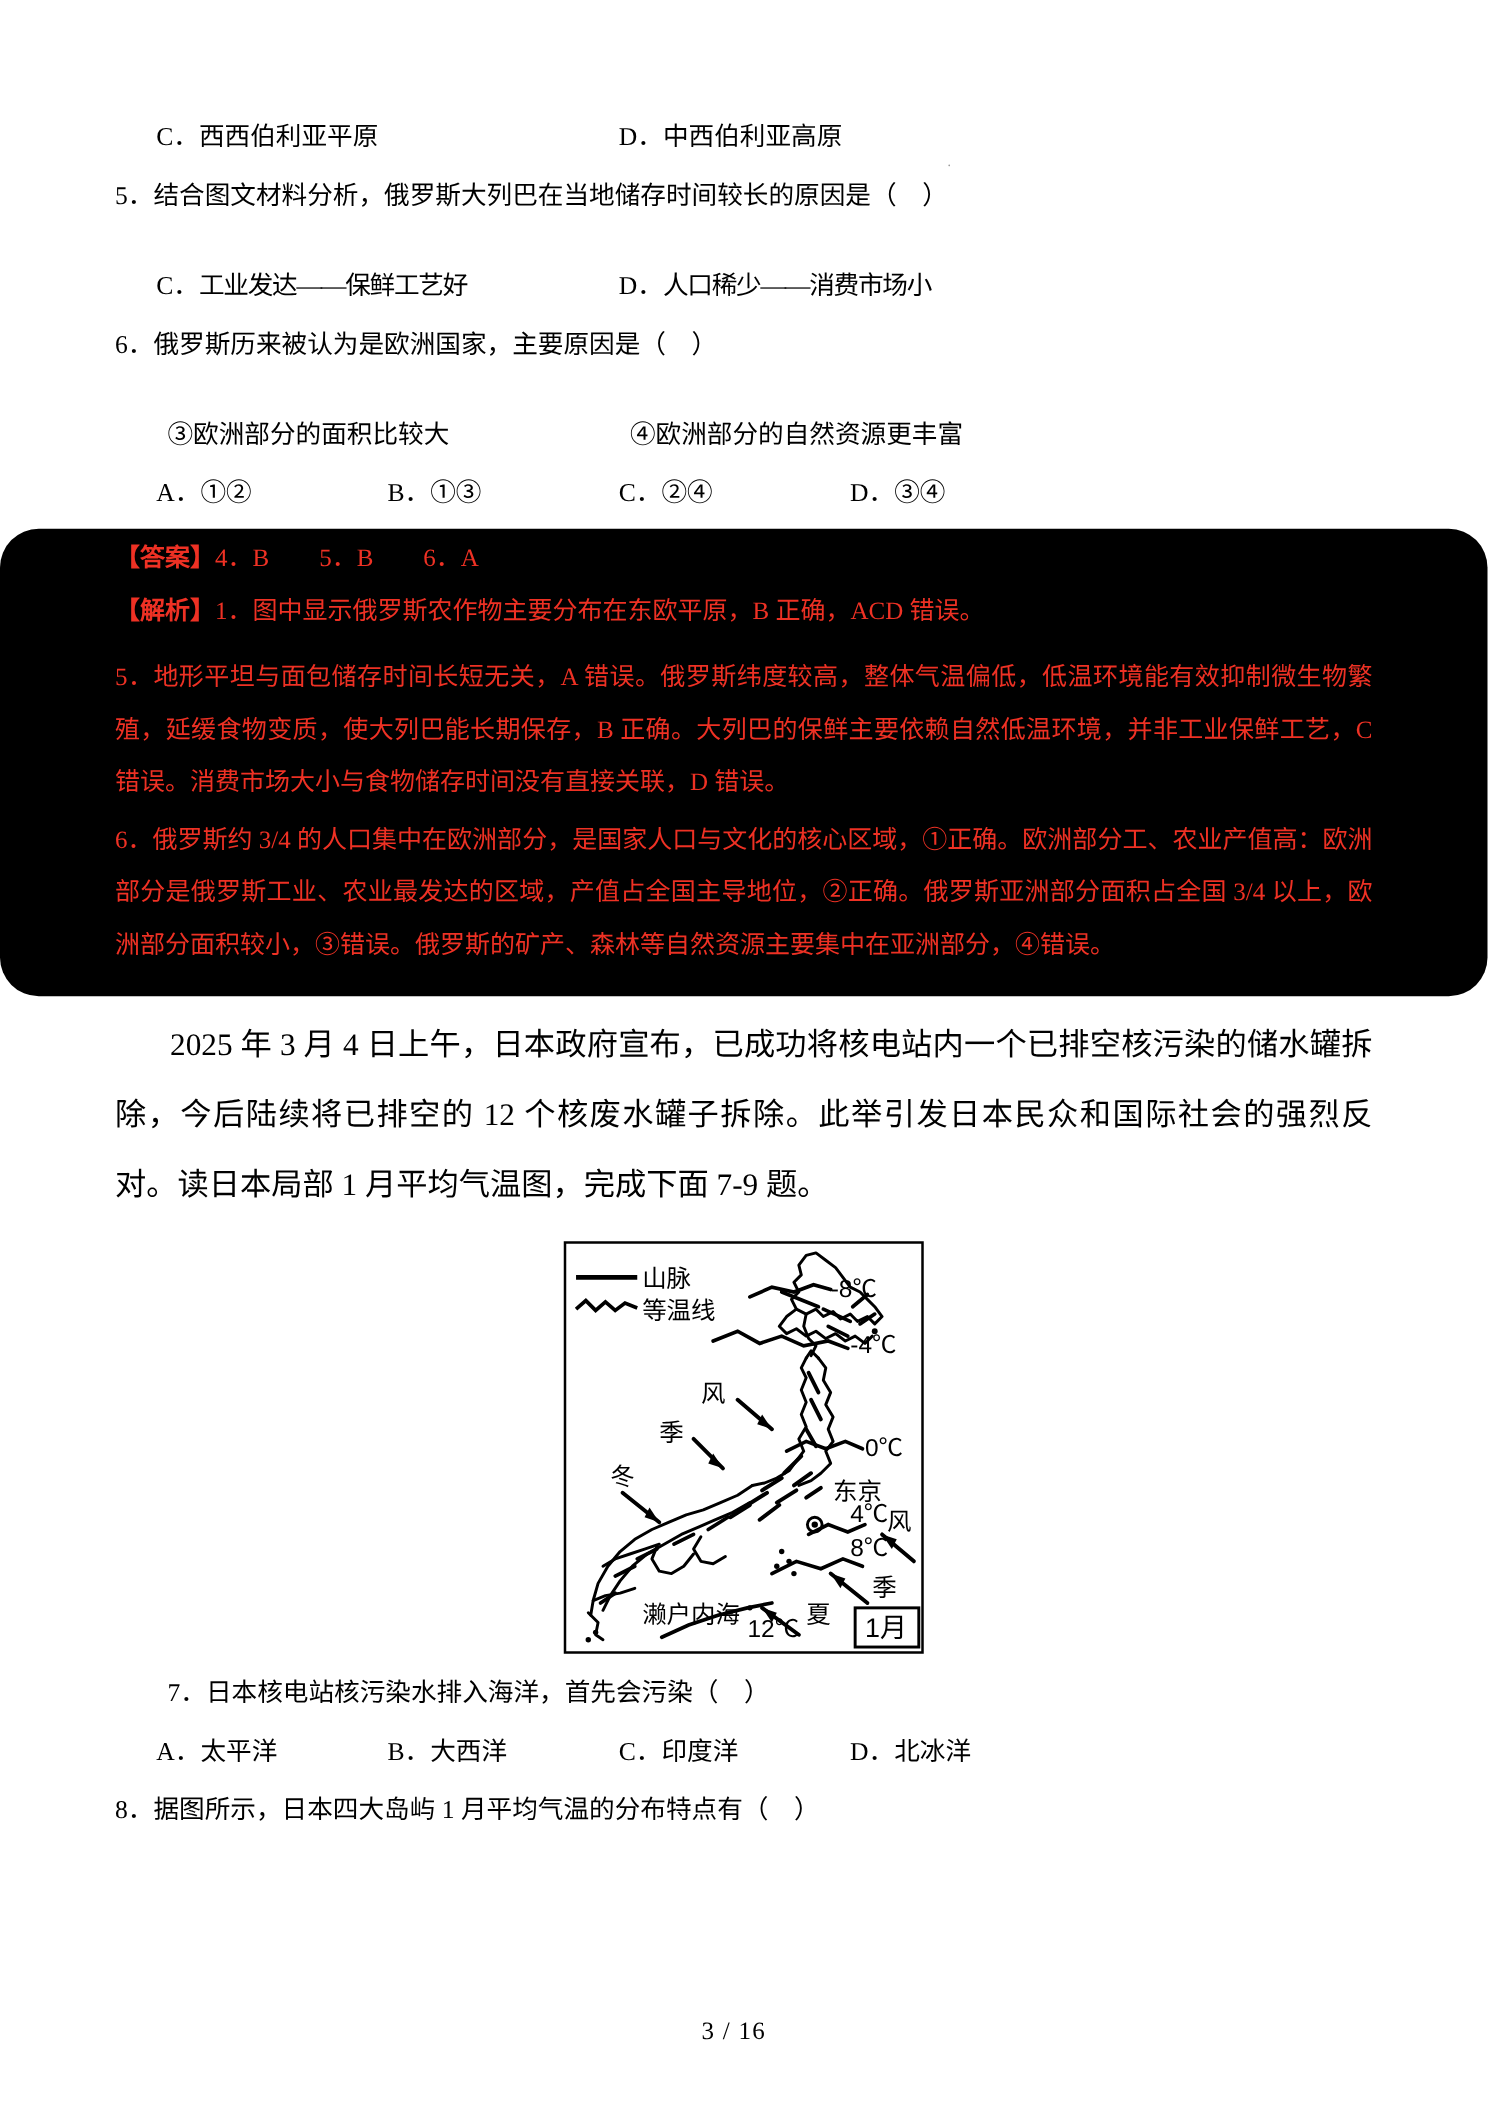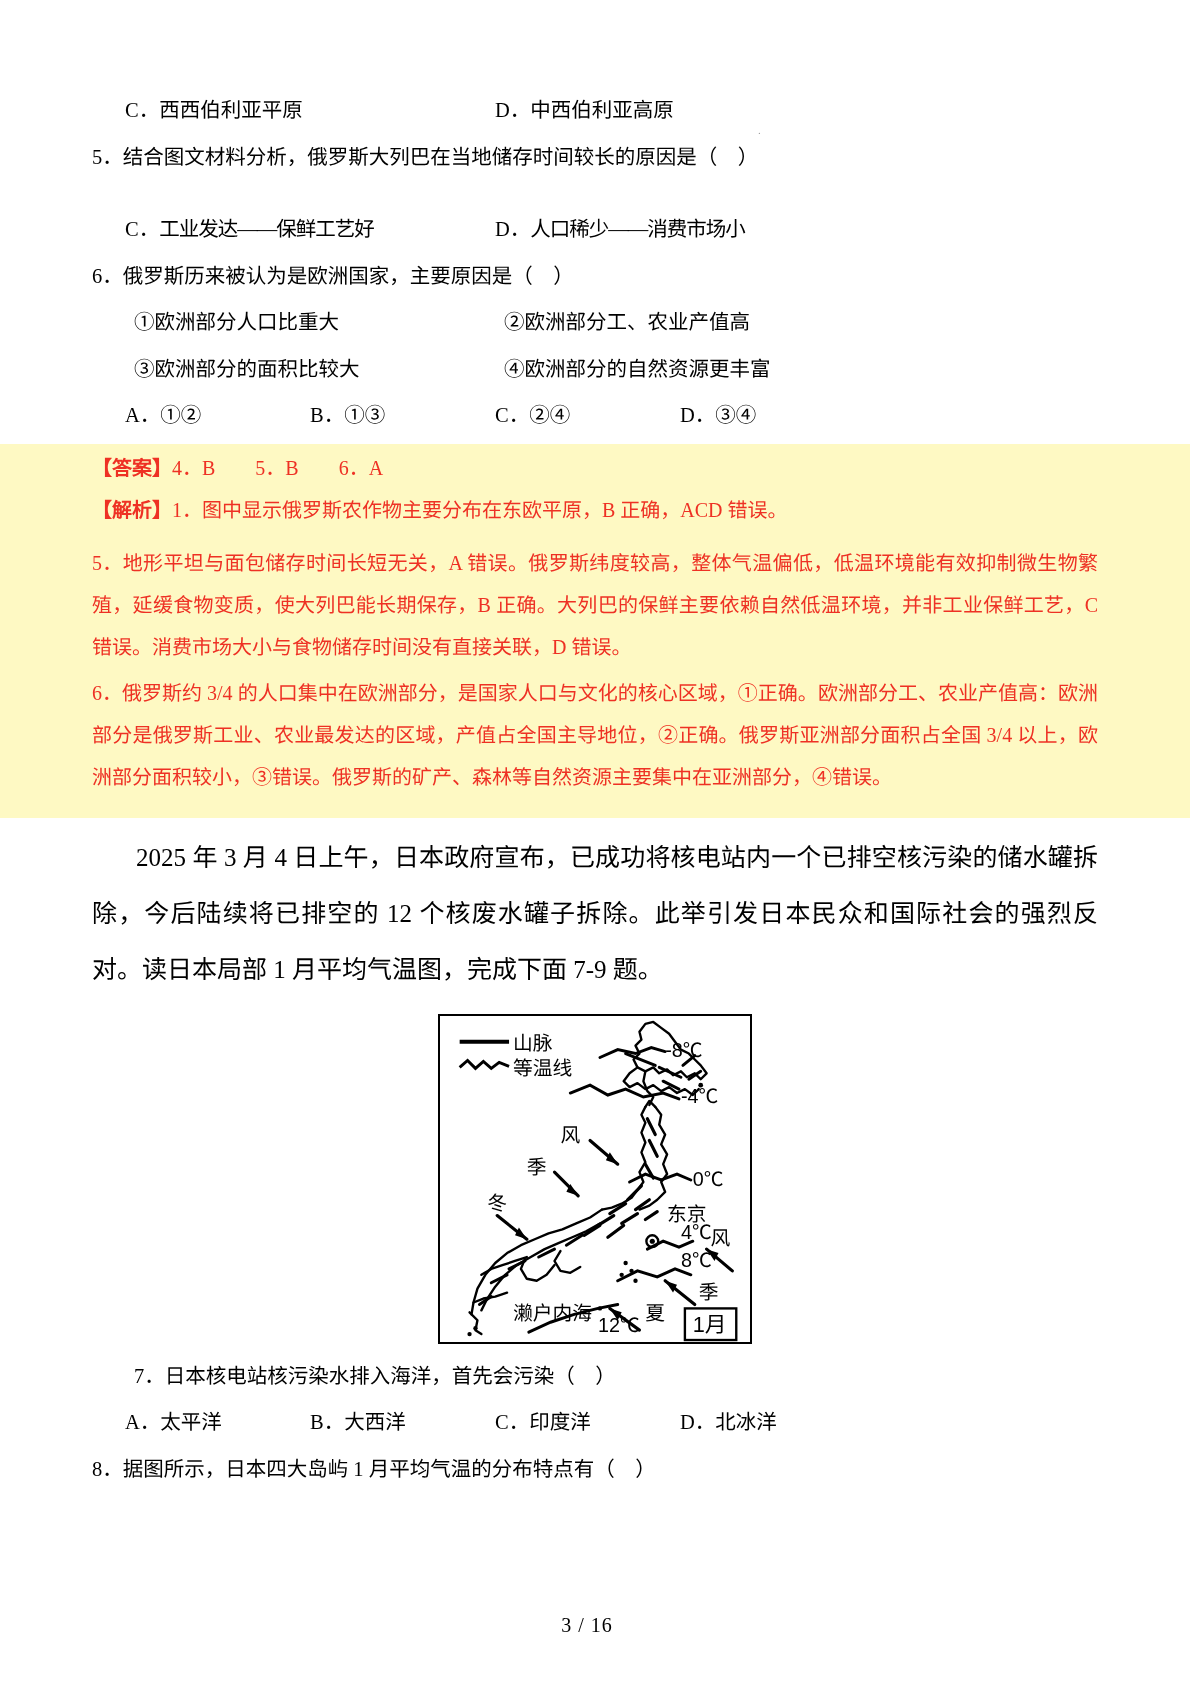--- a/index.html
+++ b/index.html
@@ -46,25 +46,26 @@
     flex: 0 0 185px;
   }
   .indent1 { padding-left: 33px; }
   .indent2 { padding-left: 42px; }
   .spacer-md { height: 26px; }
 
   .dash { letter-spacing: -1px; }
 
   
   .answer-block {
-    background: #fef9c3;
+    background: #000000;
     color: #ee3124;
     margin: 18px -92px 0 -92px;
     padding: 14px 92px 16px 92px;
     box-sizing: border-box;
+    border-radius: 31px;
   }
   .answer-block .ansrow {
     font-size: 20px;
     line-height: 1.0;
     margin-bottom: 22px;
     white-space: nowrap;
   }
   .answer-block .ansrow:last-child { margin-bottom: 0; }
   .answer-block .para {
     font-size: 20px;
@@ -86,21 +87,21 @@
   }
   .passage .first { text-indent: 44px; display: block; }
 
   
   .figure-wrap {
     display: flex;
     justify-content: center;
     margin-top: 16px;
   }
   .figure-box {
-    width: 314px;
+    width: 288px;
     height: 330px;
     border: 2px solid #000;
     position: relative;
     background: #fff;
     box-sizing: border-box;
   }
   .fig-svg { display: block; width: 100%; height: 100%; }
 
   
   .tail { margin-top: 22px; margin-left: 42px; }
@@ -160,24 +161,20 @@
   </div>
 
   <div class="spacer-md"></div>
 
   <div class="qline">
     <span>6．</span><span>俄罗斯历来被认为是欧洲国家，主要原因是（　）</span>
   </div>
 
   <div class="spacer-md"></div>
 
-  <div class="opt-2col qline indent2">
-    <div class="col">①欧洲部分人口比重大</div>
-    <div class="col">②欧洲部分工、农业产值高</div>
-  </div>
 
   <div class="spacer-md"></div>
 
   <div class="opt-2col qline indent2">
     <div class="col">③欧洲部分的面积比较大</div>
     <div class="col">④欧洲部分的自然资源更丰富</div>
   </div>
 
   <div class="spacer-md"></div>
 

